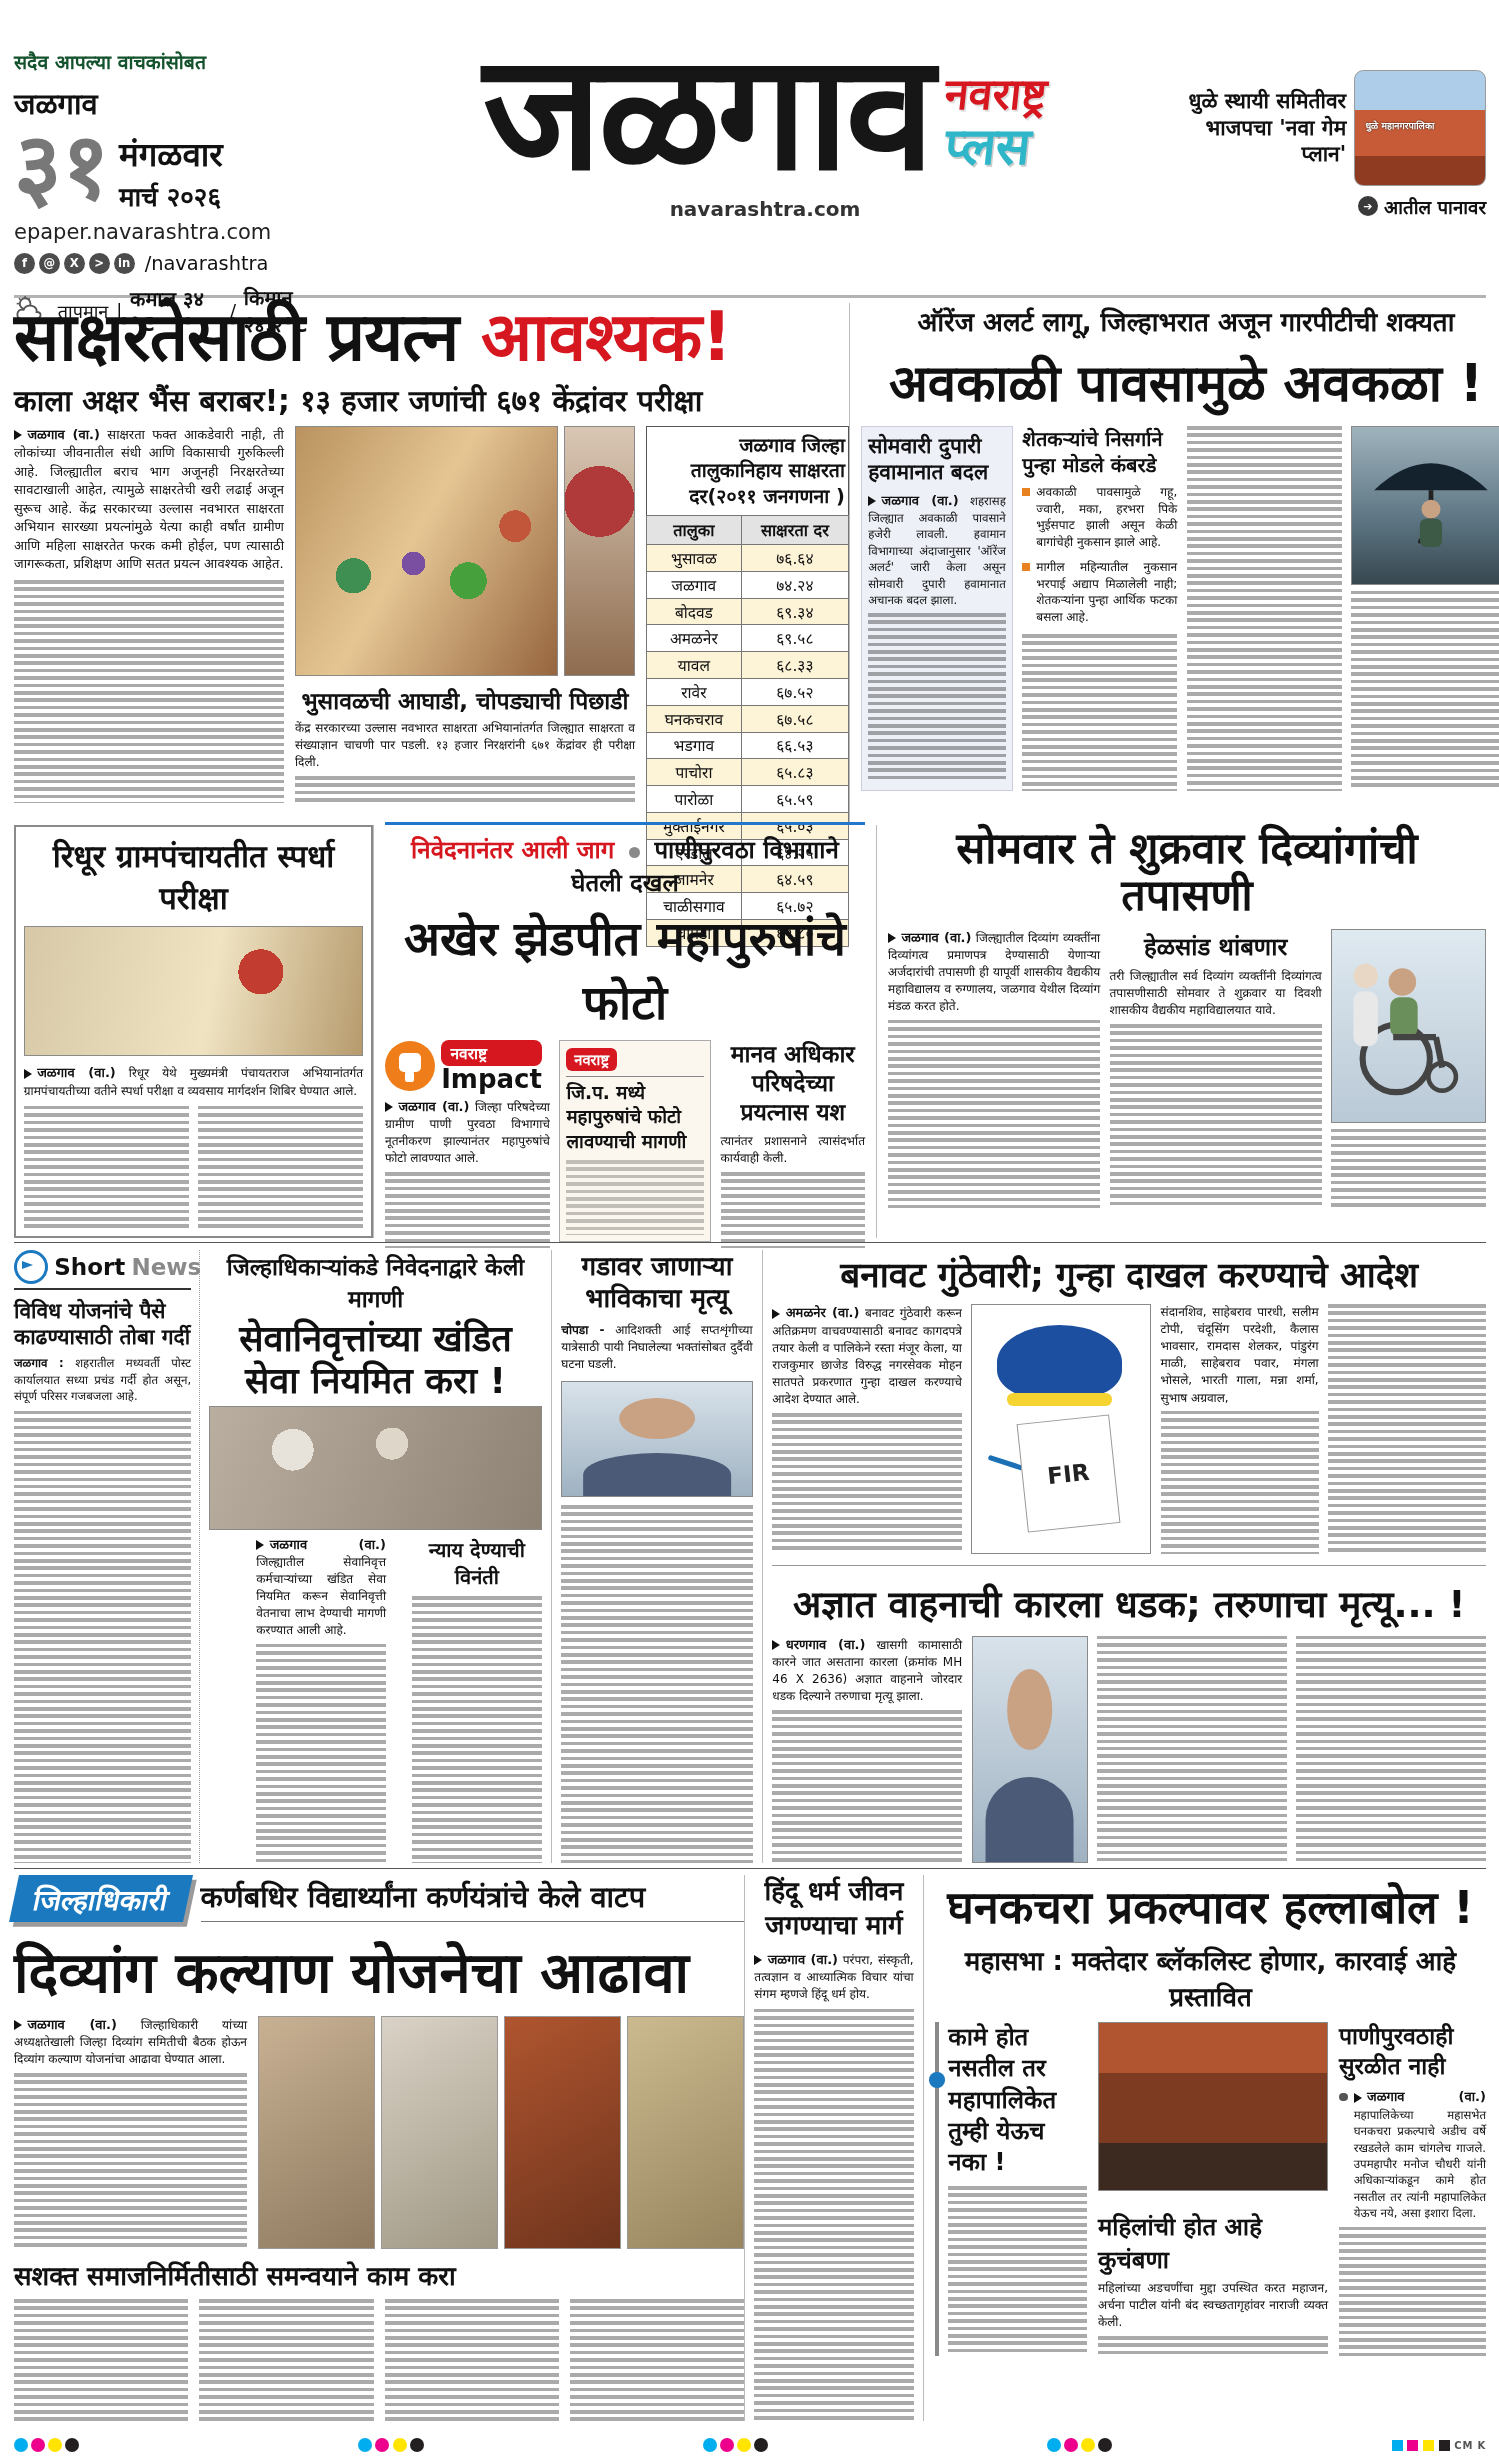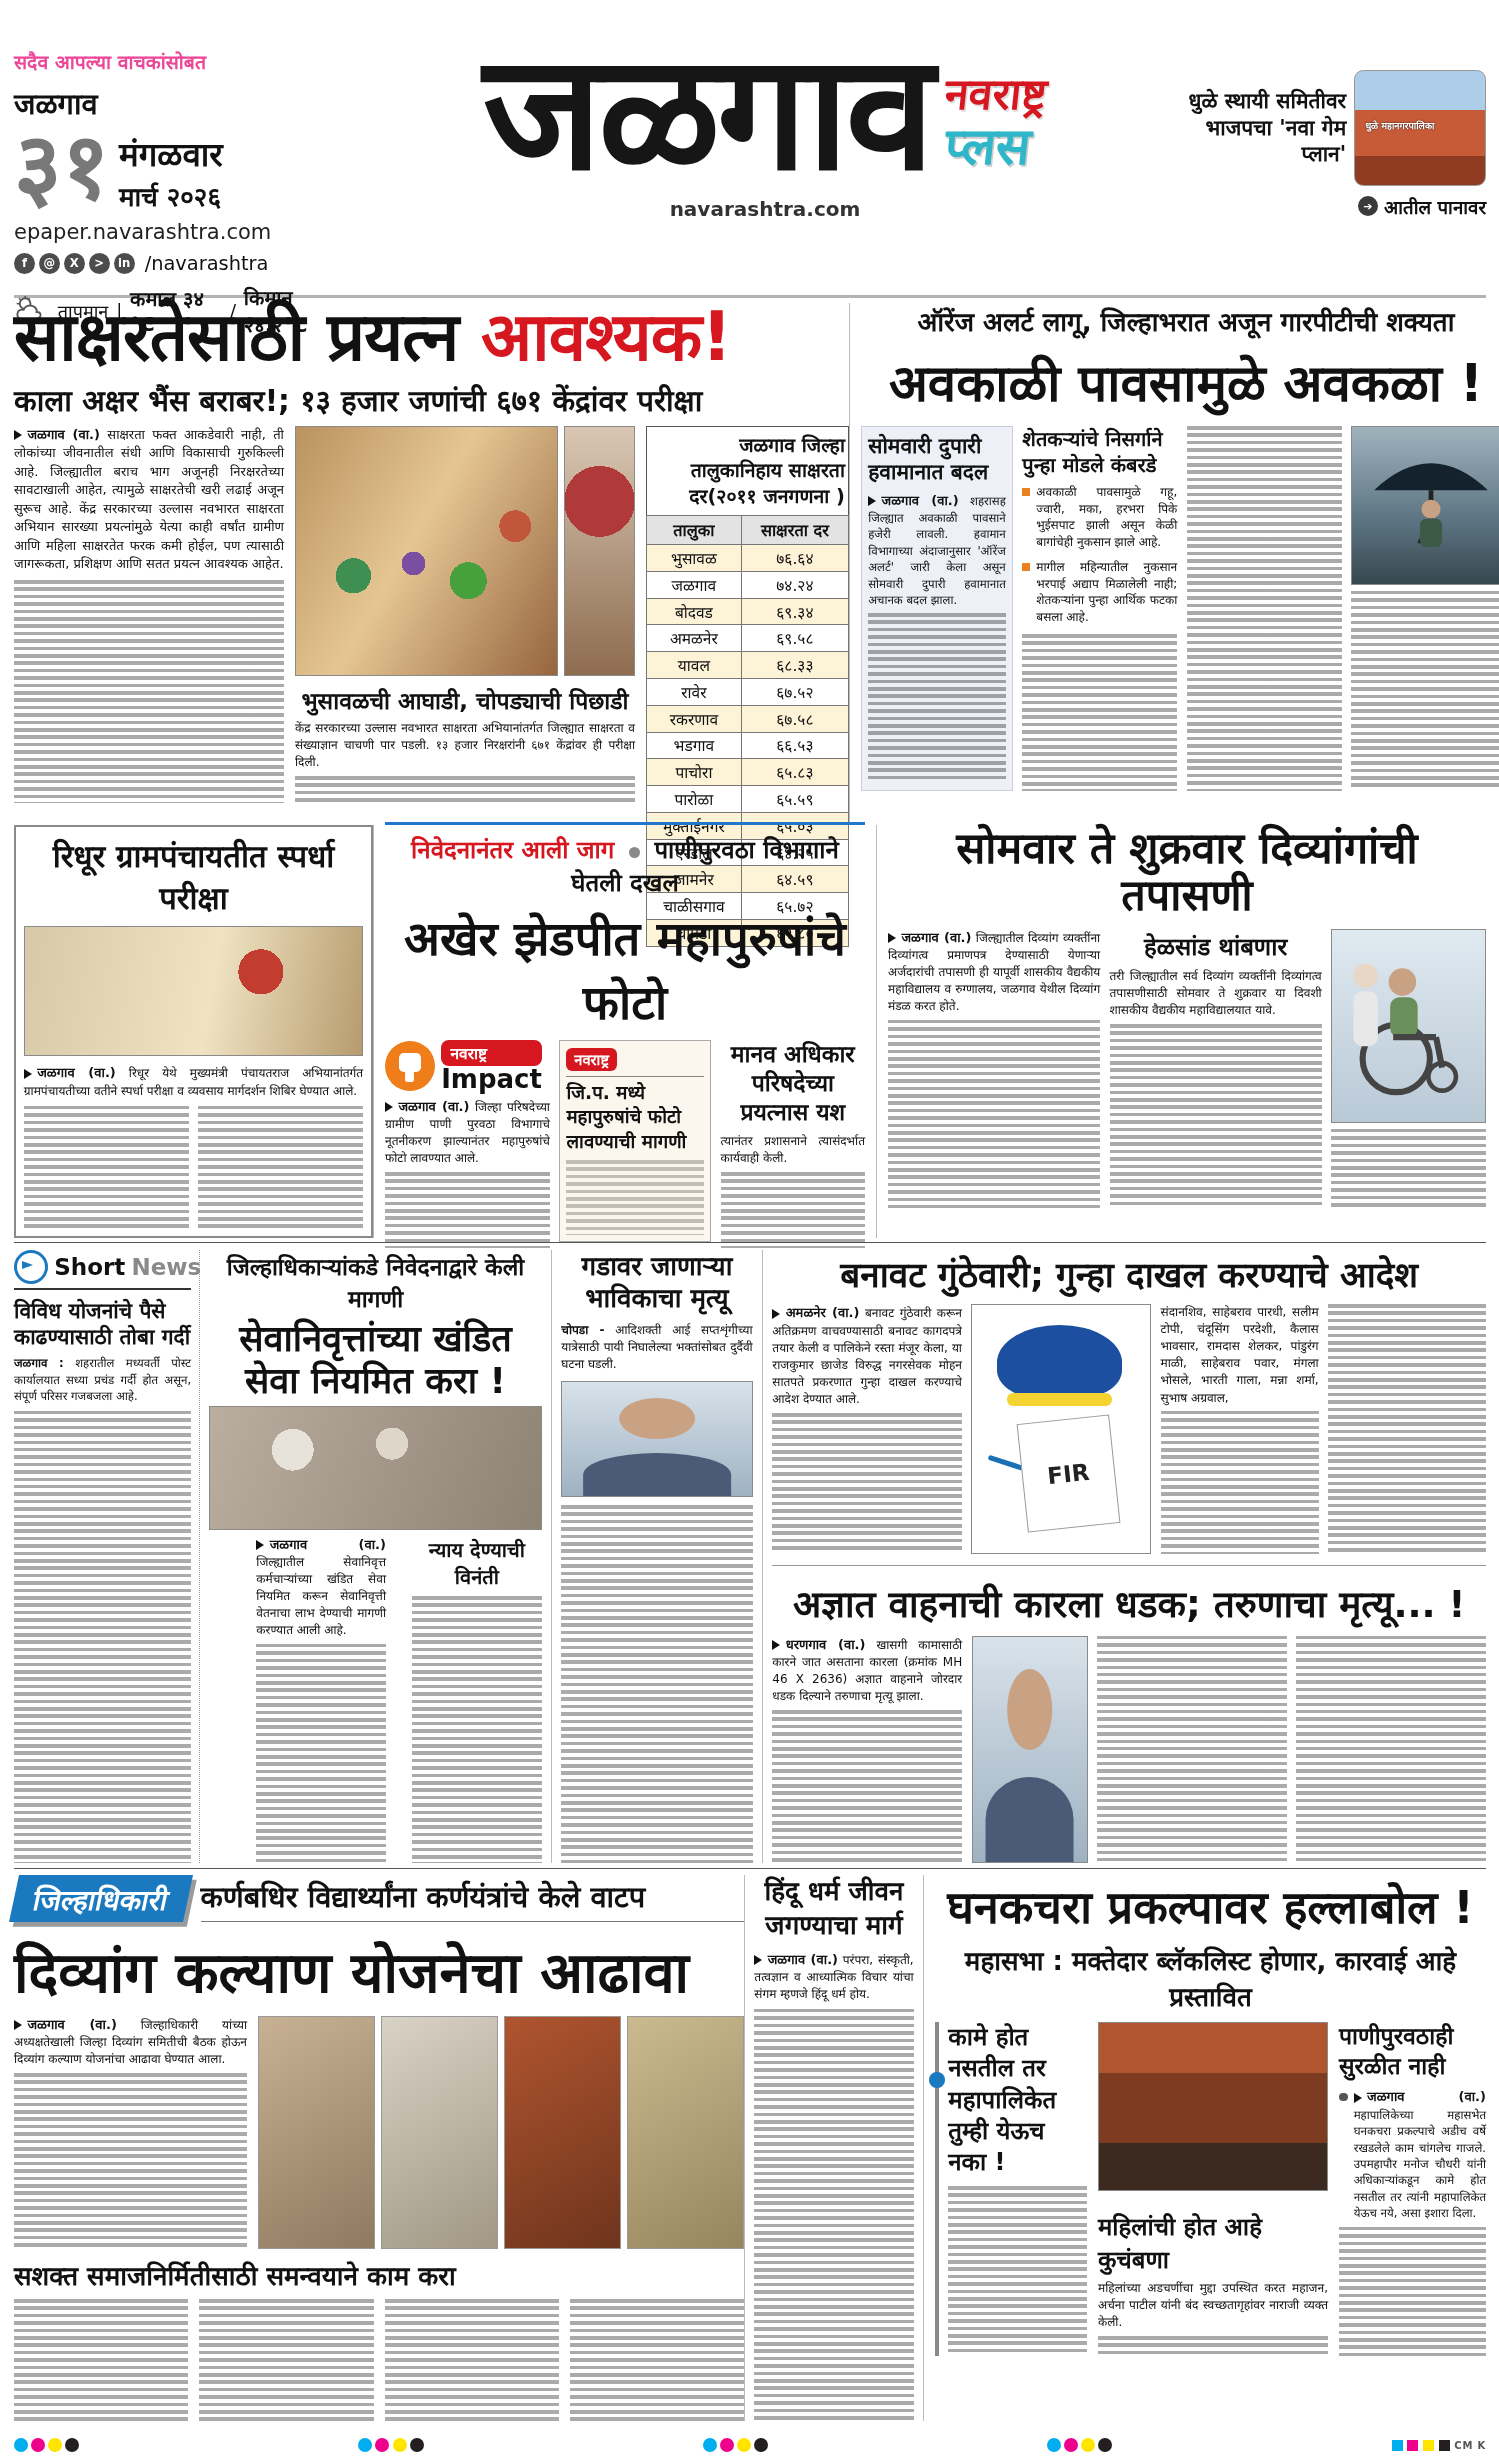--- a/index.html
+++ b/index.html
@@ -14,21 +14,21 @@
   .fill.light{opacity:.28;}
   .dateline{font-weight:bold;font-size:13px;}
   .dateline::before{content:"";display:inline-block;vertical-align:middle;margin-right:5.4px;
       border-left:8.5px solid #111;border-top:5.4px solid transparent;border-bottom:5.4px solid transparent;}
   .lead{font-size:13px;line-height:1.42;text-align:justify;}
   .ph{border:0.8px solid #8a8a8a;position:relative;overflow:hidden;}
   .cross{font-weight:800;text-align:center;}
   
   .mast{height:284px;display:flex;align-items:flex-start;}
   .mast-left{width:334px;padding-top:40px;}
-  .tagline{font-size:19.4px;color:#ec4899;font-weight:bold;}
+  .tagline{font-size:19.4px;color:#14532d;font-weight:bold;}
   .edition{font-size:29px;font-weight:800;margin-top:7.8px;}
   .daterow{display:flex;align-items:flex-start;margin-top:1.6px;}
   .bigday{font-size:92px;font-weight:800;color:#787878;line-height:.95;}
   .daytxt{margin-left:9.3px;padding-top:7.8px;}
   .weekday{font-size:33px;font-weight:800;}
   .monthyear{font-size:26px;font-weight:700;margin-top:1.6px;}
   .epaper{font-size:21px;color:#222;margin-top:6.2px;}
   .social{display:flex;align-items:center;margin-top:7.8px;gap:3.9px;}
   .sic{width:21px;height:21px;border-radius:50%;background:#4c4c4c;color:#fff;font-size:11.6px;
        font-weight:bold;display:flex;align-items:center;justify-content:center;}
@@ -312,21 +312,21 @@
                 </tr>
                 <tr class="alt">
                   <td>यावल</td>
                   <td>६८.३३</td>
                 </tr>
                 <tr>
                   <td>रावेर</td>
                   <td>६७.५२</td>
                 </tr>
                 <tr class="alt">
-                  <td>रकरणाव</td>
+                  <td>घनकचराव</td>
                   <td>६७.५८</td>
                 </tr>
                 <tr>
                   <td>भडगाव</td>
                   <td>६६.५३</td>
                 </tr>
                 <tr class="alt">
                   <td>पाचोरा</td>
                   <td>६५.८३</td>
                 </tr>

